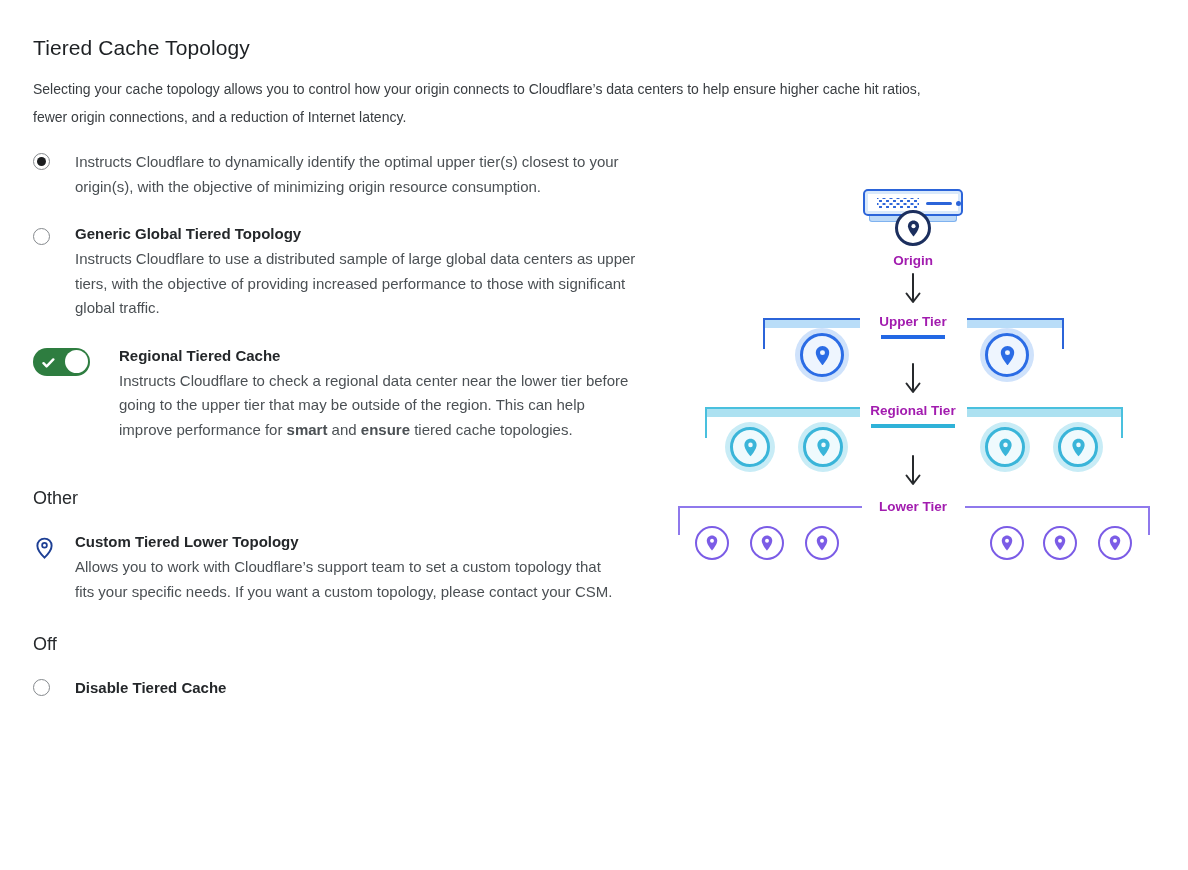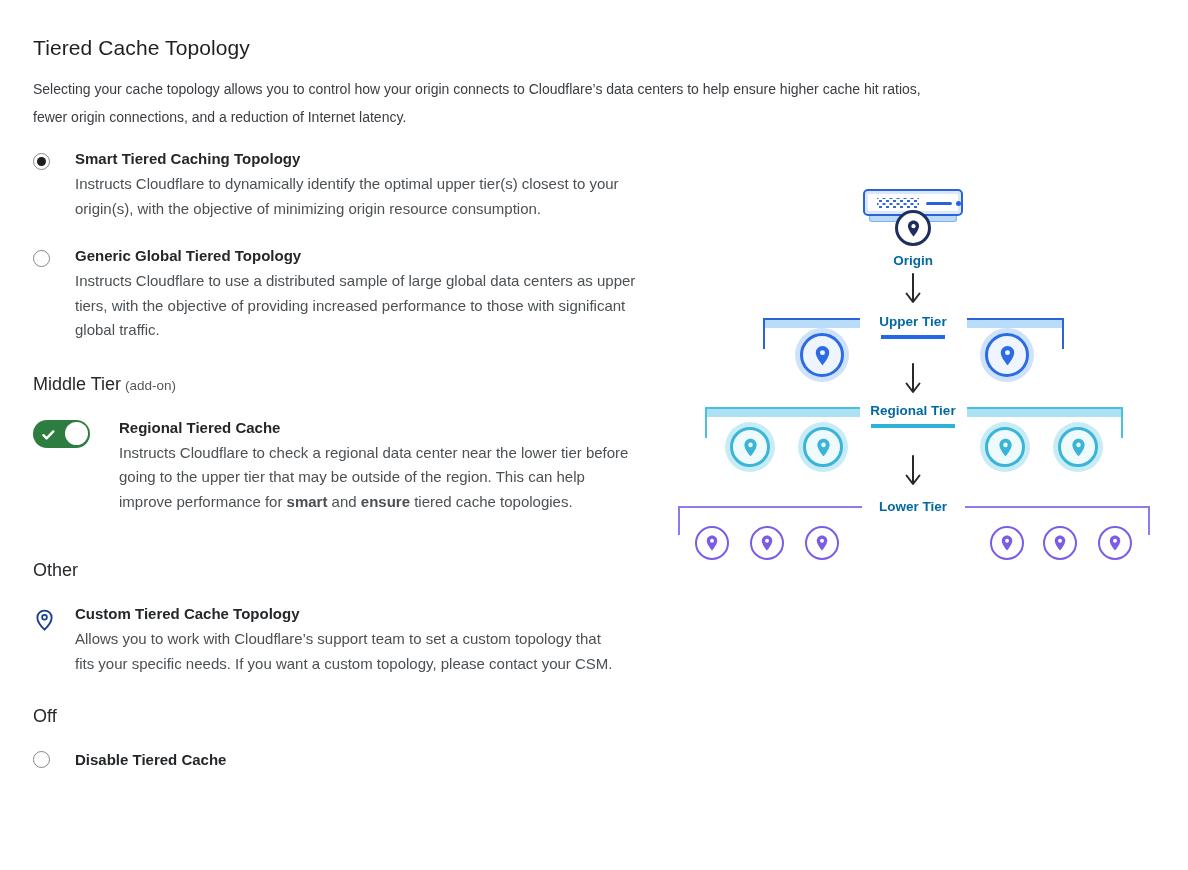--- a/index.html
+++ b/index.html
@@ -73,21 +73,21 @@
   .server-base { left:191px; top:33px; width:88px; height:6px; background:#bcd9f8; border:1px solid #7fb2ef; border-top:none; border-radius:0 0 3px 3px; }
 
   .pin {
     border-radius:50%; display:flex; align-items:center; justify-content:center; background:#fff;
   }
   .pin-origin  { width:36px; height:36px; border:3px solid #1c2f5e; }
   .pin-upper   { width:44px; height:44px; border:3px solid #2b6ce5; background:#eef5fe; box-shadow:0 0 0 5px #cfe2fb; }
   .pin-regional{ width:40px; height:40px; border:3px solid #3ab5d9; background:#effafd; box-shadow:0 0 0 5px #c8ecf6; }
   .pin-lower   { width:34px; height:34px; border:2px solid #7b5ce6; }
 
-  .tier-label { font-size:13.5px; font-weight:700; color:#0369a1; text-align:center; width:150px; left:160px; }
+  .tier-label { font-size:13.5px; font-weight:700; color:#a21caf; text-align:center; width:150px; left:160px; }
   .underline-upper    { left:203px; top:152px; width:64px; height:3.5px; background:#2368e4; }
   .underline-regional { left:193px; top:241px; width:84px; height:3.5px; background:#2fb2d8; }
 
   .bar-blue { height:9px; background:#b9ddf8; top:136px; }
   .bar-cyan { height:9px; background:#ace1f1; top:225px; }
   .cornerL { border-top:2px solid; border-left:2px solid; }
   .cornerR { border-top:2px solid; border-right:2px solid; }
   .corner-blue { border-color:#2b64d9; height:31px; top:135px; }
   .corner-cyan { border-color:#49c0de; height:31px; top:224px; }
   .corner-purple { border-color:#8f79ec; height:29px; top:323px; }
@@ -99,34 +99,32 @@
   <h1 class="page-title">Tiered Cache Topology</h1>
   <p class="page-desc">Selecting your cache topology allows you to control how your origin connects to Cloudflare’s data centers to help ensure higher cache hit ratios, fewer origin connections, and a reduction of Internet latency.</p>
 </header>
 
 <main class="options-col">
 
 
   <div class="option-row">
     <span class="radio selected"></span>
     <div>
-      <div class="option-title">Smart Tiered Caching Topology</div>
       <div class="option-desc w560">Instructs Cloudflare to dynamically identify the optimal upper tier(s) closest to your origin(s), with the objective of minimizing origin resource consumption.</div>
     </div>
   </div>
 
   <div class="option-row">
     <span class="radio"></span>
     <div>
       <div class="option-title">Generic Global Tiered Topology</div>
       <div class="option-desc w560">Instructs Cloudflare to use a distributed sample of large global data centers as upper tiers, with the objective of providing increased performance to those with significant global traffic.</div>
     </div>
   </div>
 
-  <h2 class="section-heading mt-middle"><span>Middle Tier</span><span class="suffix">(add-on)</span></h2>
 
   <div class="option-row toggle-row">
     <div class="toggle">
       <span class="check">
         <svg width="13" height="12" viewBox="0 0 13 12">
             <path d="M1.5 6.2 L4.6 9.4 L11.3 2.4" fill="none" stroke="#fff" stroke-width="2.4" stroke-linecap="round" stroke-linejoin="round"></path>
           </svg>
       </span>
       <span class="knob"></span>
     </div>
@@ -139,21 +137,21 @@
   <h2 class="section-heading mt-other">Other</h2>
 
   <div class="option-row">
     <span class="pin-outline-icon">
       <svg width="19" height="23" viewBox="0 0 24 29">
         <path d="M12 2 C6.8 2 3 6 3 11 c0 6.2 9 15 9 15 s9 -8.8 9 -15 C21 6 17.2 2 12 2 Z" fill="none" stroke="#1d3f94" stroke-width="2.4"></path>
         <circle cx="12" cy="10.5" r="3" fill="none" stroke="#1d3f94" stroke-width="2.2"></circle>
       </svg>
     </span>
     <div>
-      <div class="option-title">Custom Tiered Cache Topology</div>
+      <div class="option-title">Custom Tiered Lower Topology</div>
       <div class="option-desc w545">Allows you to work with Cloudflare’s support team to set a custom topology that fits your specific needs. If you want a custom topology, please contact your CSM.</div>
     </div>
   </div>
 
   <h2 class="section-heading mt-off">Off</h2>
 
   <div class="disable-row">
     <span class="radio"></span>
     <div class="option-title">Disable Tiered Cache</div>
   </div>

